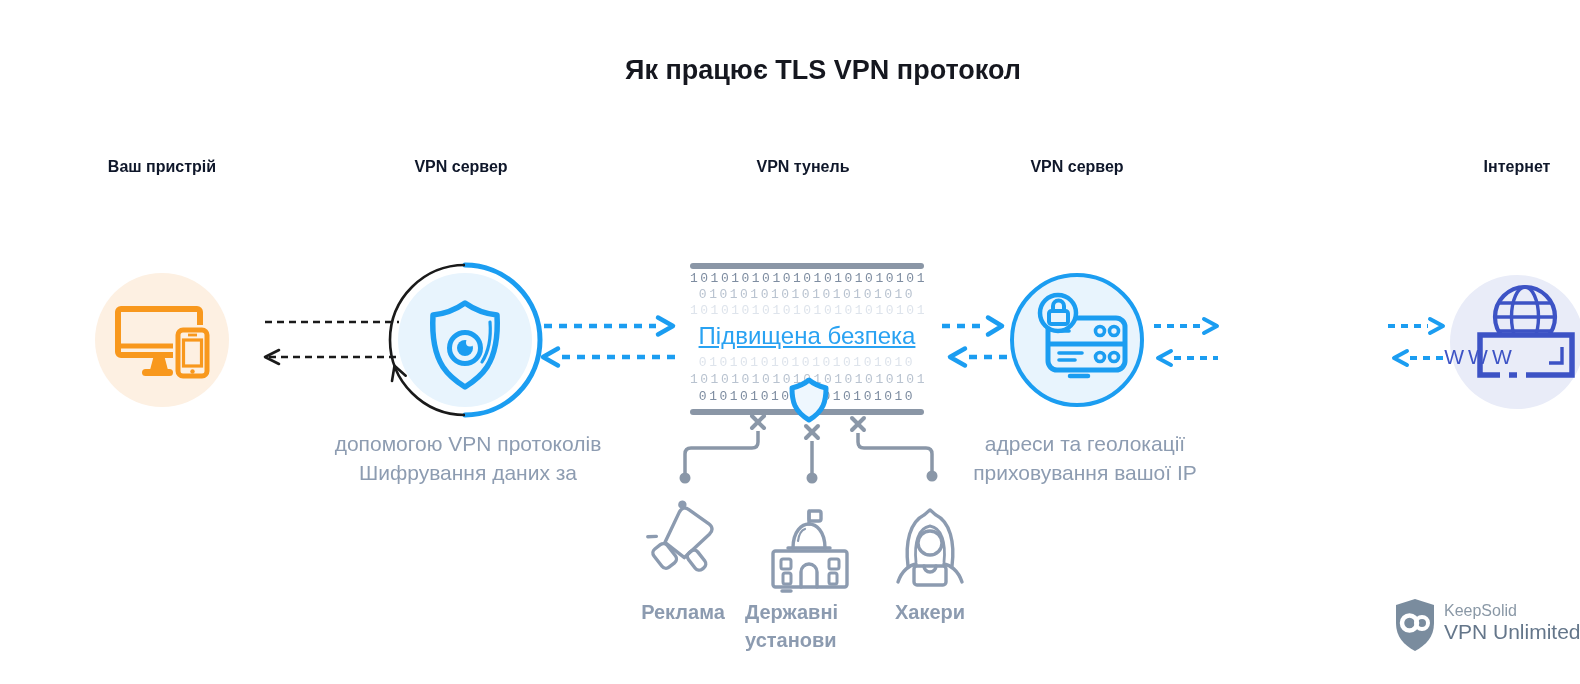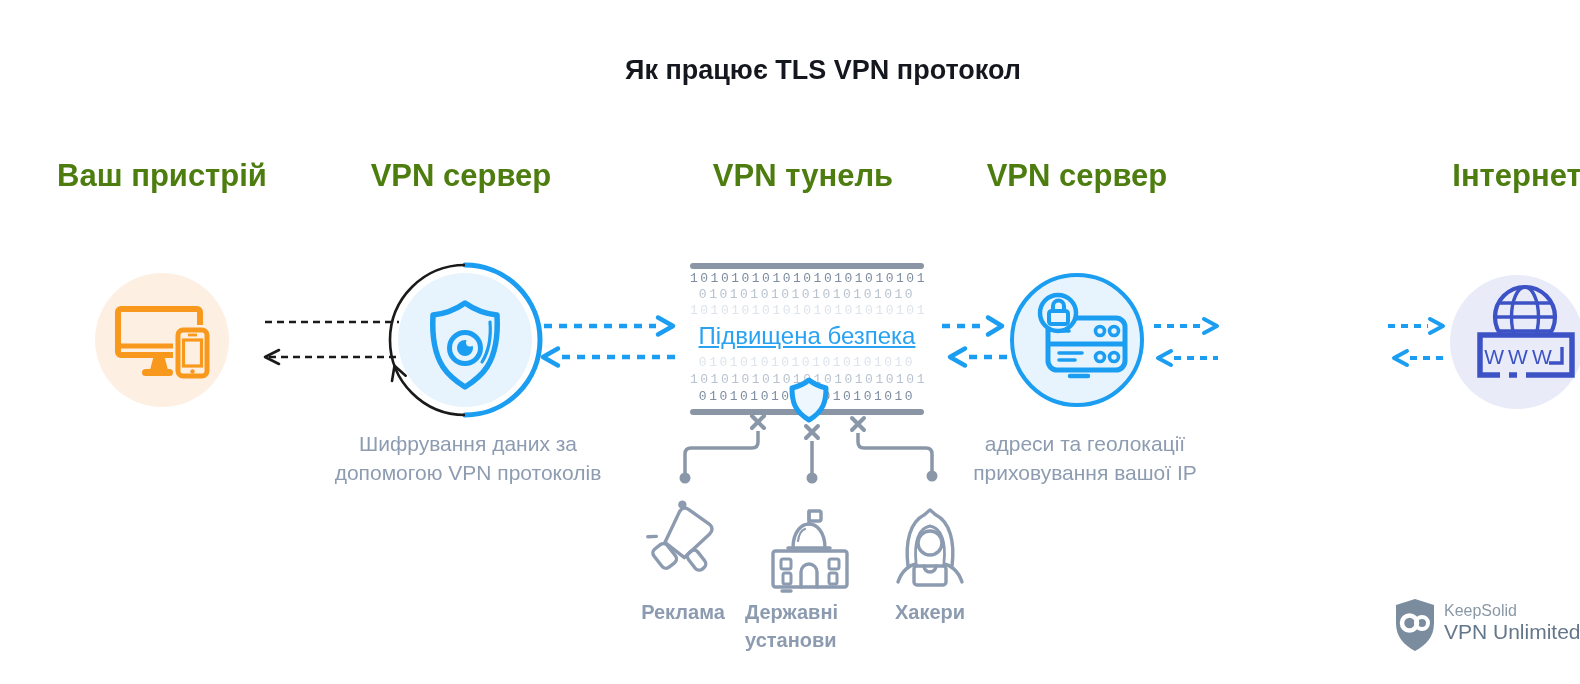--- a/index.html
+++ b/index.html
@@ -1,21 +1,21 @@
 <!DOCTYPE html>
 <html><head>
 <meta charset="utf-8">
 <style>
   html,body{margin:0;padding:0;background:#fff;}
   #stage{position:relative;width:1580px;height:652px;background:#ffffff;
          font-family:"Liberation Sans",sans-serif;overflow:hidden;margin-left:40px;}
   .abs{position:absolute;}
   svg.abs{overflow:visible;}
   .title{position:absolute;transform:translateX(-50%);font-size:27px;font-weight:bold;color:#15171f;white-space:nowrap;}
-  .hdr{position:absolute;transform:translateX(-50%);font-size:31px;font-weight:bold;color:#4d7c0f;white-space:nowrap;}
+  .hdr{position:absolute;transform:translateX(-50%);font-size:16px;font-weight:bold;color:#0f172a;white-space:nowrap;}
   .disc{position:absolute;border-radius:50%;}
   .cap{position:absolute;transform:translateX(-50%);text-align:center;font-size:21px;line-height:29px;color:#8d9cb1;}
   .cap span{display:block;white-space:nowrap;}
   .bluecap{position:absolute;transform:translateX(-50%);text-align:center;font-size:20px;line-height:27px;color:#2aa2f2;font-weight:500;}
   .bluecap span{display:block;white-space:nowrap;}
   .bin{position:absolute;left:650px;width:234px;text-align:center;
        font-family:"Liberation Mono",monospace;font-size:13px;font-weight:normal;letter-spacing:2.5px;white-space:nowrap;}
   .bin-dark{color:#7e8da1;}
   .bin-mid{color:#b9c3d0;}
   .bin-faint{color:#dee4ec;}
@@ -129,22 +129,22 @@
       </g>
       <g>
         <circle cx="44" cy="36" r="18" fill="#e8f4fd" stroke="#1b9df1" stroke-width="4.5"></circle>
         <path d="M39,34 V29 A5.5,5.5 0 0 1 50,29 V34" fill="none" stroke="#1b9df1" stroke-width="4"></path>
         <rect x="35" y="34" width="19" height="13" rx="2.5" fill="none" stroke="#1b9df1" stroke-width="4"></rect>
       </g>
     </svg>
   </div>
 
   <div class="cap" style="left:428px;top:429px;">
+    <span>допомогою VPN протоколів</span>
     <span>Шифрування даних за</span>
-    <span>допомогою VPN протоколів</span>
   </div>
   <div class="cap" style="left:1045px;top:429px;">
     <span>адреси та геолокації</span>
     <span>приховування вашої IP</span>
   </div>
 
   <svg class="abs" style="left:1112px;top:317px;" width="70" height="18">
     <line x1="2" y1="9" x2="48" y2="9" stroke="#1b9df1" stroke-width="4" stroke-dasharray="7 6"></line>
     <polyline points="52,2 65,9 52,16" fill="none" stroke="#1b9df1" stroke-width="4" stroke-linecap="round" stroke-linejoin="round"></polyline>
   </svg>
@@ -171,21 +171,21 @@
         <line x1="48.5" y1="56" x2="101.5" y2="56" stroke-width="3.4"></line>
       </g>
       <g>
         <rect x="30" y="60" width="92" height="40" fill="#e9ecf8" stroke="#3d53c5" stroke-width="5.5"></rect>
         <rect x="50" y="95" width="9" height="10" fill="#e9ecf8"></rect>
         <rect x="67" y="95" width="9" height="10" fill="#e9ecf8"></rect>
         <polyline points="112,72 112,88 99,88" fill="none" stroke="#3d53c5" stroke-width="3.4"></polyline>
       </g>
     </svg>
   </div>
-  <div class="www" style="left:1480px;top:345px;">WWW</div>
+  <div class="www" style="left:1440px;top:345px;">WWW</div>
 
   <svg class="abs" style="left:630px;top:412px;" width="280" height="78">
     <g stroke="#8a97a8" stroke-width="4" stroke-linecap="round">
       <line x1="82" y1="4" x2="94" y2="16"></line>
         <line x1="94" y1="4" x2="82" y2="16"></line>
       <line x1="136" y1="14" x2="148" y2="26"></line>
         <line x1="148" y1="14" x2="136" y2="26"></line>
       <line x1="182" y1="6" x2="194" y2="18"></line>
         <line x1="194" y1="6" x2="182" y2="18"></line>
     </g>

